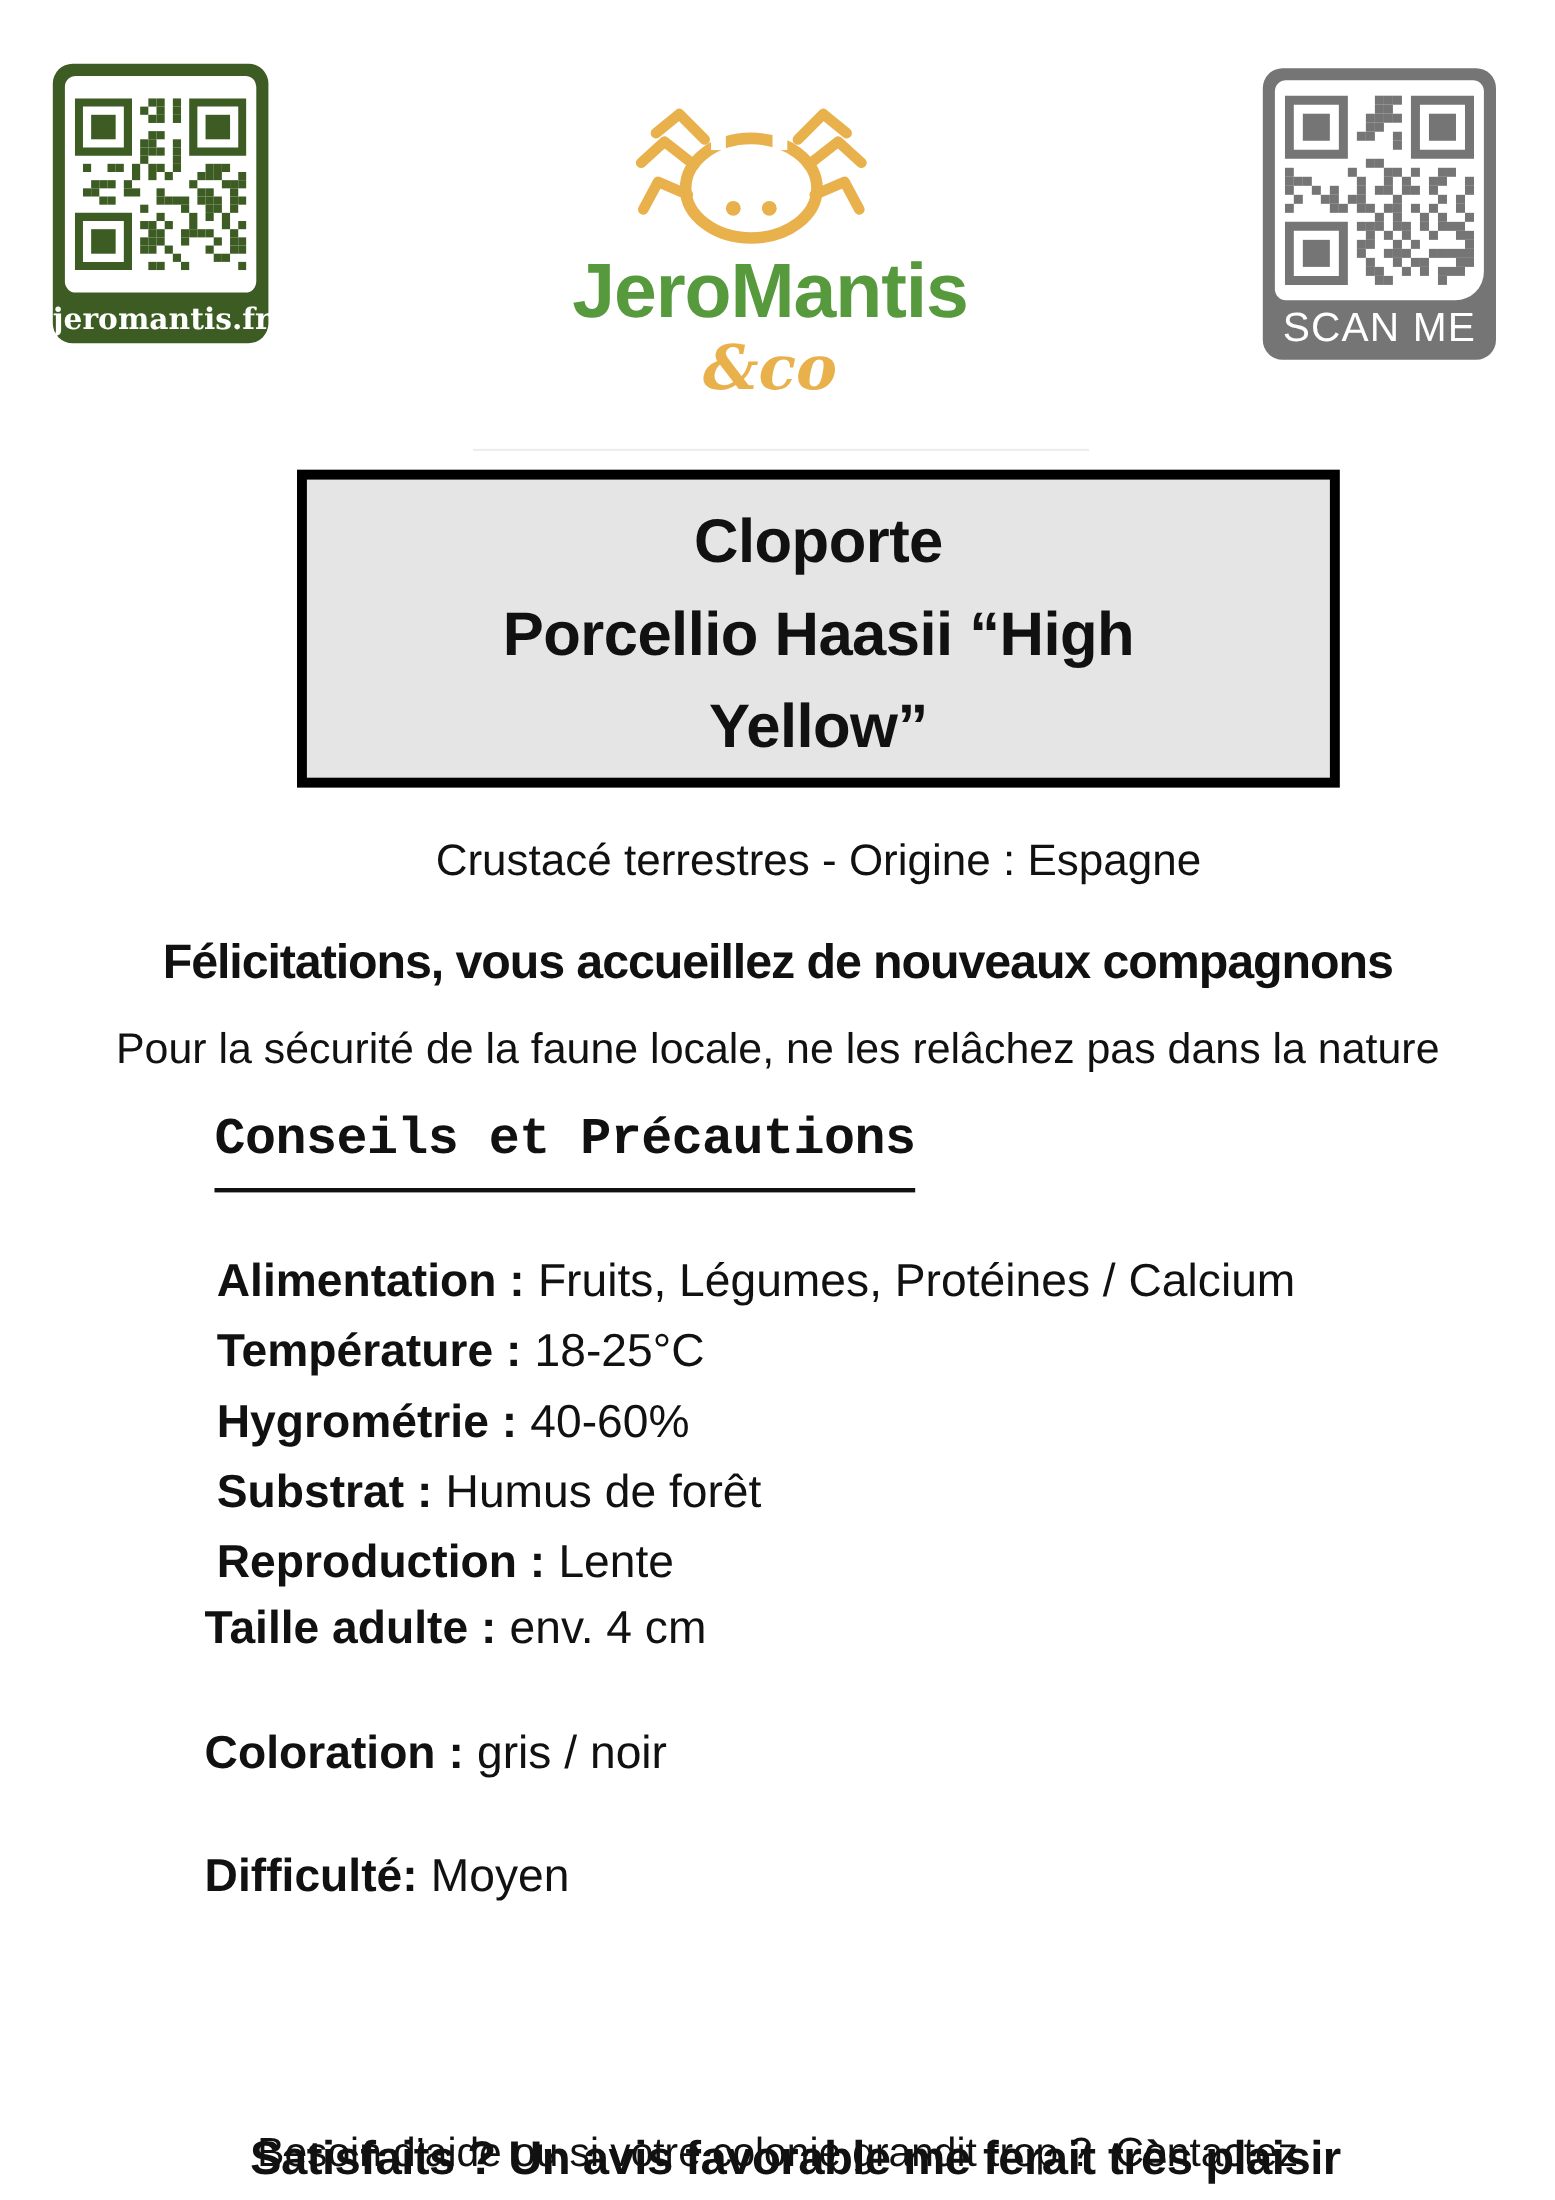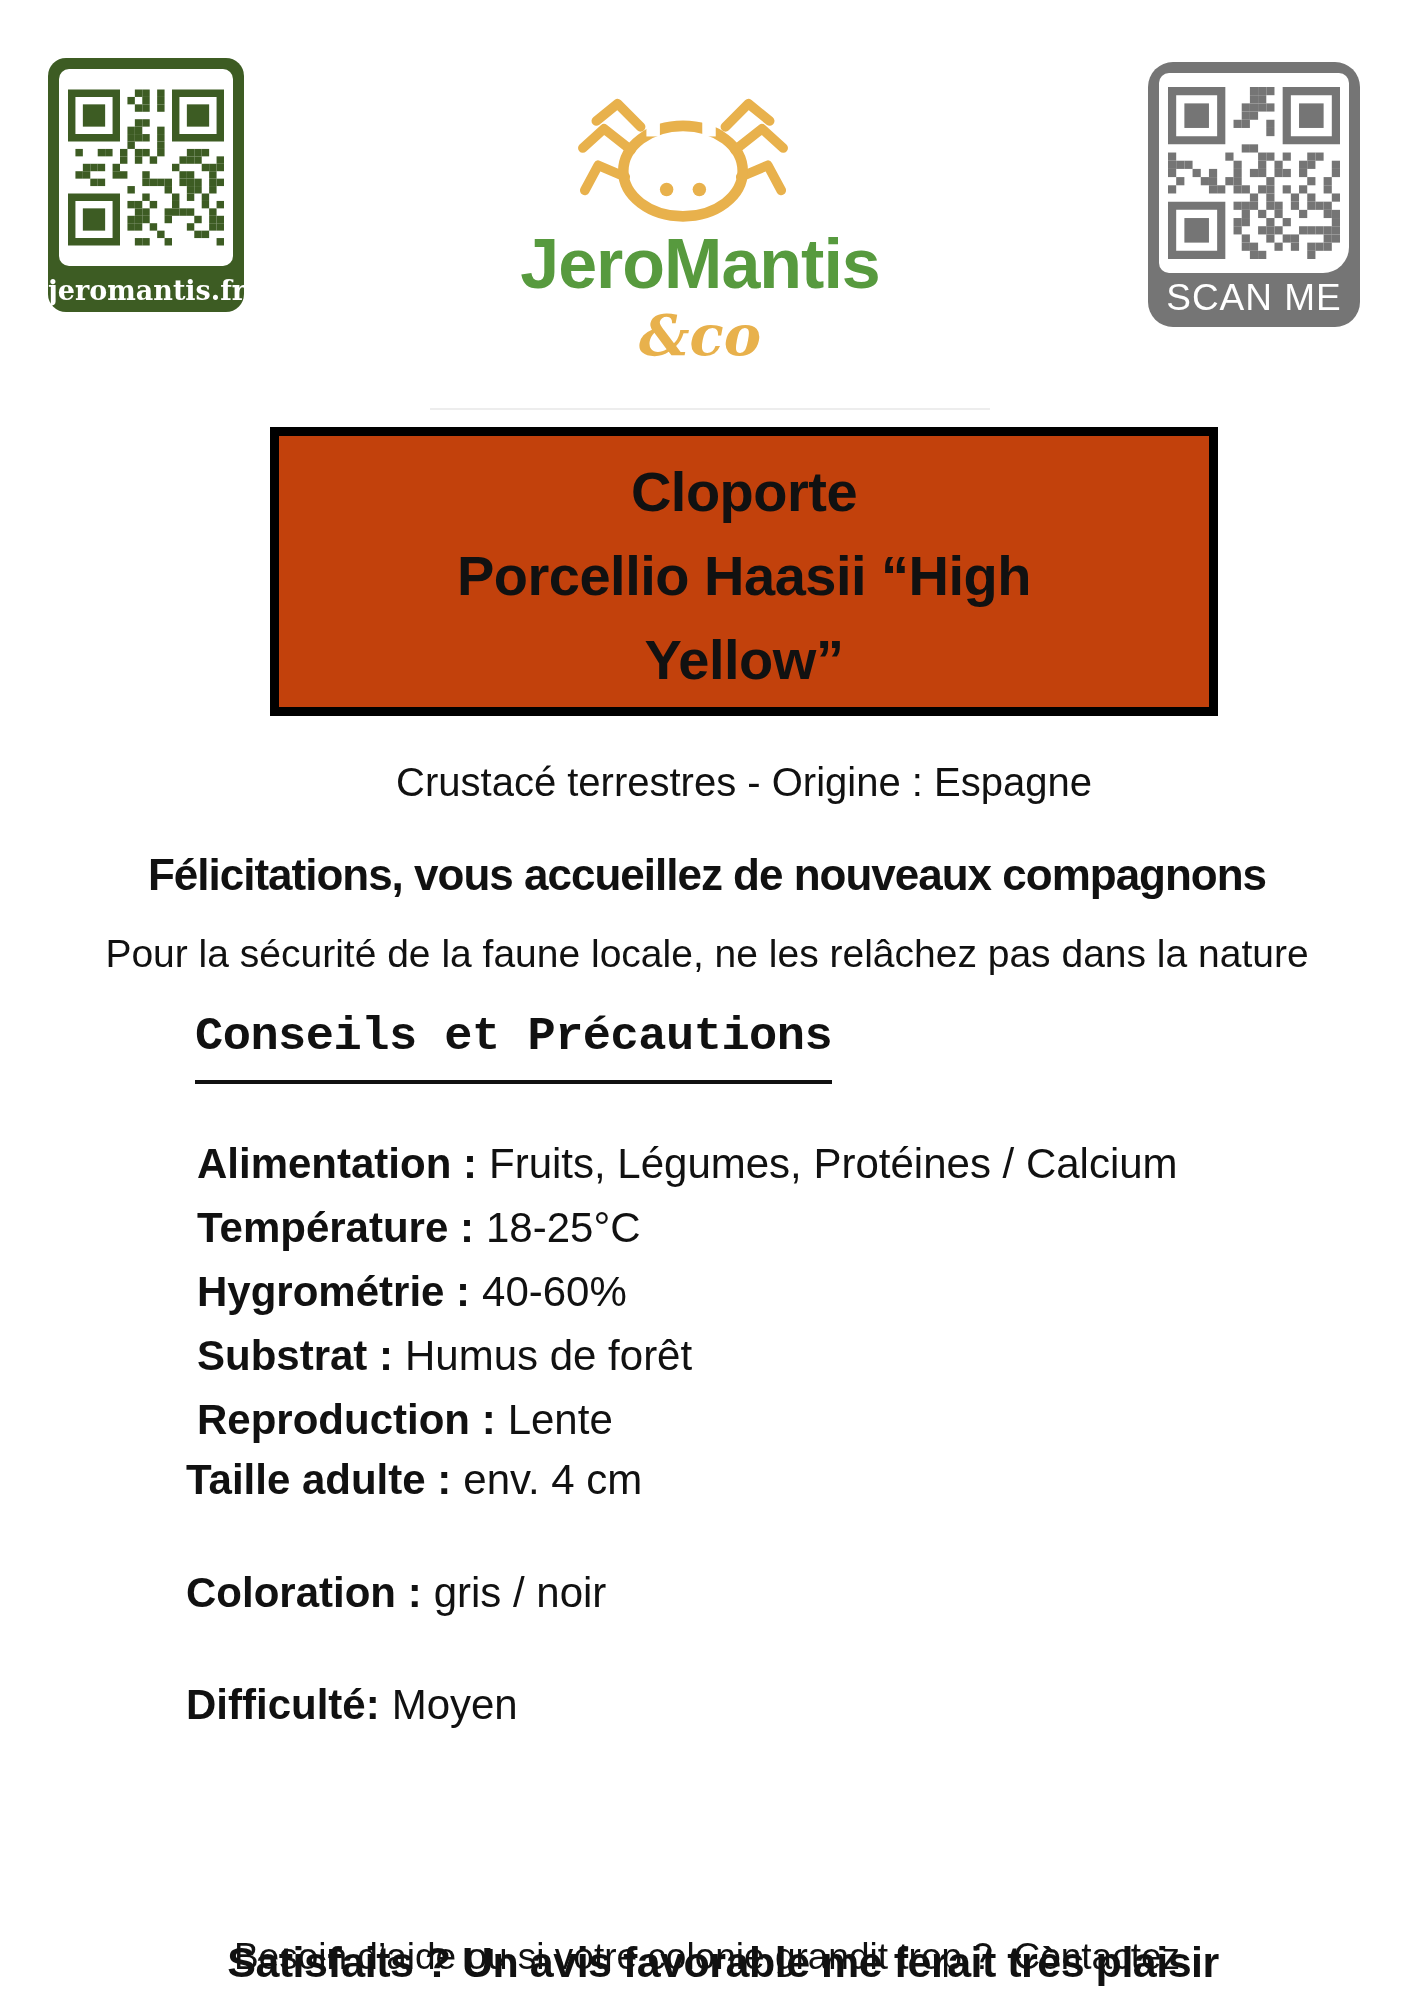--- a/index.html
+++ b/index.html
@@ -42,21 +42,21 @@
   .logo-suffix {
     left:560px; top:258px; width:280px; text-align:center;
     font-family:"DejaVu Serif", serif; font-style:italic; font-weight:bold;
     font-size:56px;
   }
   .logo-divider { left:430px; top:364px; width:560px; height:2px; background:#ededed; }
 
   
   .title-box {
     left:270px; top:383px; width:948px; height:289px;
-    border:9px solid #000; background:#c2410c;
+    border:9px solid #000; background:#e5e5e5;
     text-align:center; font-weight:bold; font-size:56px;
     line-height:84px; padding-top:14px; letter-spacing:-0.5px;
   }
 
   
   .subtitle { left:270px; top:716px; width:948px; text-align:center; font-size:40px; }
   .congrats {
     left:0; top:806px; width:1414px; text-align:center;
     font-size:44px; font-weight:bold; letter-spacing:-1px;
   }
@@ -225,21 +225,21 @@
       <rect x="72" y="22" width="14" height="20" fill="#ffffff"></rect>
       <rect x="130" y="22" width="14" height="20" fill="#ffffff"></rect>
       <circle cx="93" cy="97" r="7" fill="currentColor"></circle>
       <circle cx="127" cy="97" r="7" fill="currentColor"></circle>
     </svg>
   </div>
   <div class="abs logo-name" style="color: rgb(87, 154, 62);">JeroMantis</div>
   <div class="abs logo-suffix" style="color: rgb(232, 177, 76);">&amp;co</div>
   <div class="abs logo-divider"></div>
 
-  <div class="qr-card right" style="background: rgb(117, 117, 117); border-radius: 25px;">
+  <div class="qr-card right" style="background: rgb(117, 117, 117);">
     <div class="qr-white">
       <div class="qr-pattern" id="qr-right">
           <svg viewBox="0 0 210 210" fill="#757575" xmlns="http://www.w3.org/2000/svg">
             <rect x="100" y="0" width="10" height="10"></rect>
             <rect x="110" y="0" width="10" height="10"></rect>
             <rect x="120" y="0" width="10" height="10"></rect>
             <rect x="100" y="10" width="10" height="10"></rect>
             <rect x="110" y="10" width="10" height="10"></rect>
             <rect x="90" y="20" width="10" height="10"></rect>
             <rect x="100" y="20" width="10" height="10"></rect>

